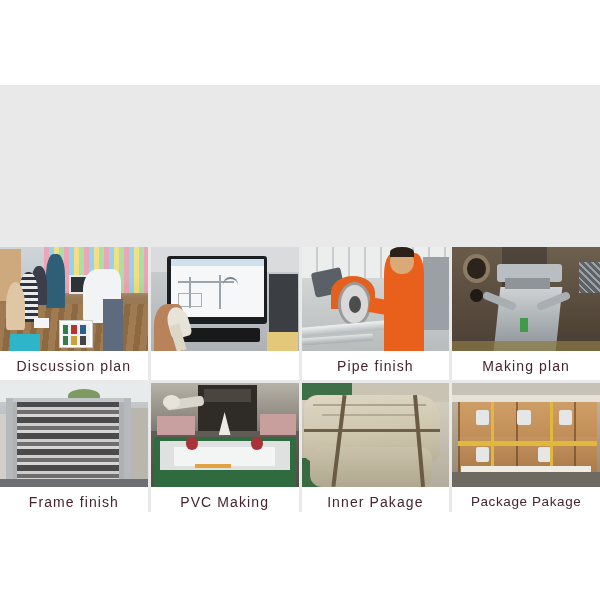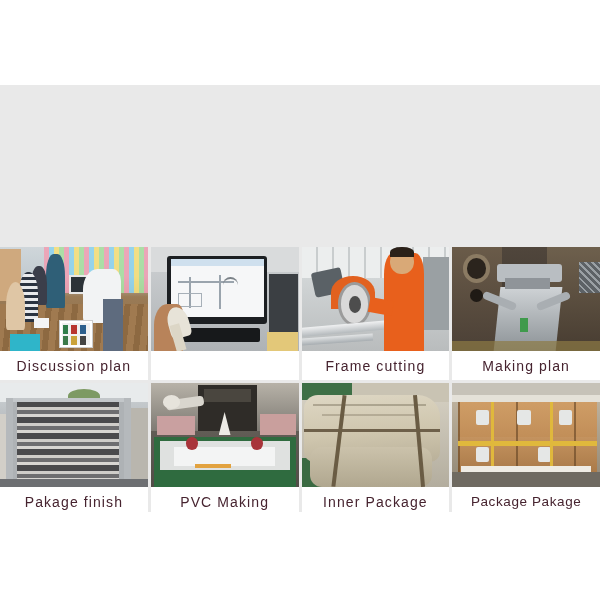--- a/index.html
+++ b/index.html
@@ -349,21 +349,21 @@
             <div class="lay grd"></div>
           <div class="lay blade"></div>
             <div class="lay bladec"></div>
           <div class="lay pipe"></div>
             <div class="lay pipe2"></div>
           <div class="lay man"></div>
             <div class="lay arm"></div>
           <div class="lay head"></div>
             <div class="lay hair"></div>
         </div>
-        <div class="caption">Frame cutting</div>
+        <div class="caption">Pipe finish</div>
       </div>
 
       <div class="cell">
         <div class="photo p4">
           <div class="lay plate"></div>
             <div class="lay plate2"></div>
           <div class="lay mesh"></div>
           <div class="lay hole"></div>
             <div class="lay hole2"></div>
           <div class="lay rail"></div>
@@ -385,21 +385,21 @@
           <div class="lay sky"></div>
             <div class="lay tree"></div>
           <div class="lay sidL"></div>
             <div class="lay sidR"></div>
           <div class="lay rack"></div>
           <div class="lay bar3"></div>
             <div class="lay bar1"></div>
             <div class="lay bar2"></div>
           <div class="lay flr"></div>
         </div>
-        <div class="caption">Pakage finish</div>
+        <div class="caption">Frame finish</div>
       </div>
 
       <div class="cell">
         <div class="photo p6">
           <div class="lay back"></div>
           <div class="lay pink"></div>
             <div class="lay pink2"></div>
           <div class="lay mach"></div>
             <div class="lay mach2"></div>
           <div class="lay armL"></div>
@@ -421,21 +421,21 @@
             <div class="lay wall"></div>
             <div class="lay grn2"></div>
           <div class="lay bale"></div>
             <div class="lay bale2"></div>
           <div class="lay fold"></div>
             <div class="lay fold2"></div>
           <div class="lay s3"></div>
             <div class="lay s1"></div>
             <div class="lay s2"></div>
         </div>
-        <div class="caption">Inner Package</div>
+        <div class="caption">Inner Pakage</div>
       </div>
 
       <div class="cell">
         <div class="photo p8">
           <div class="lay sky"></div>
             <div class="lay roof"></div>
             <div class="lay beam"></div>
           <div class="lay crates"></div>
             <div class="lay crates2"></div>
           <div class="lay lbl"></div>

